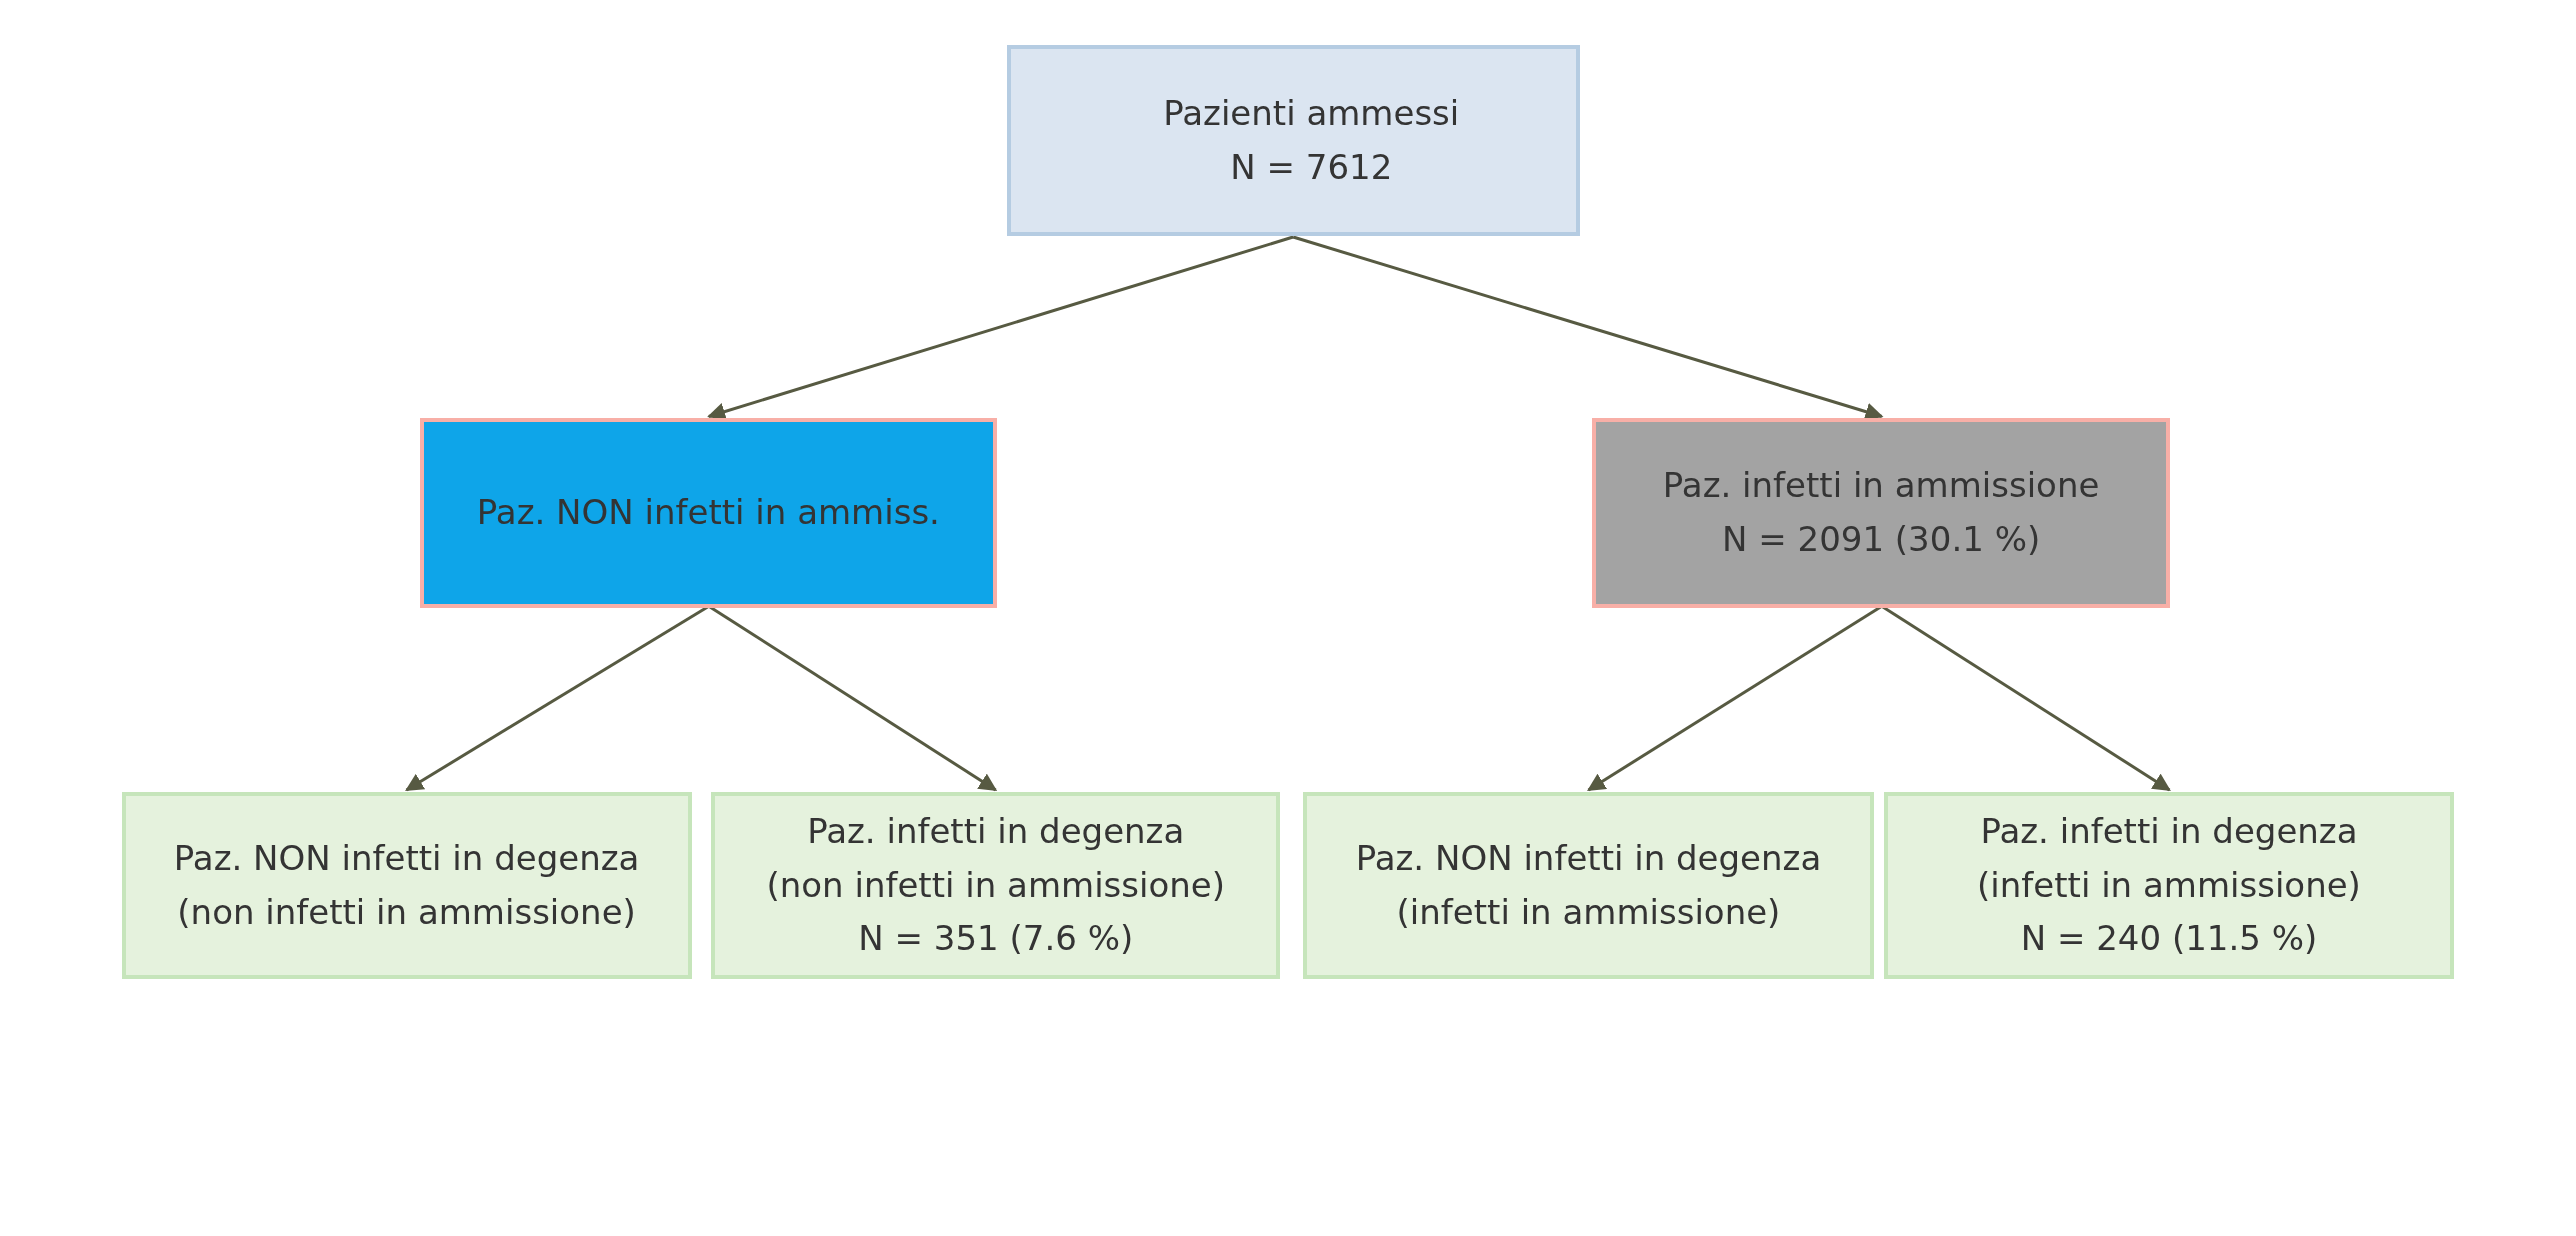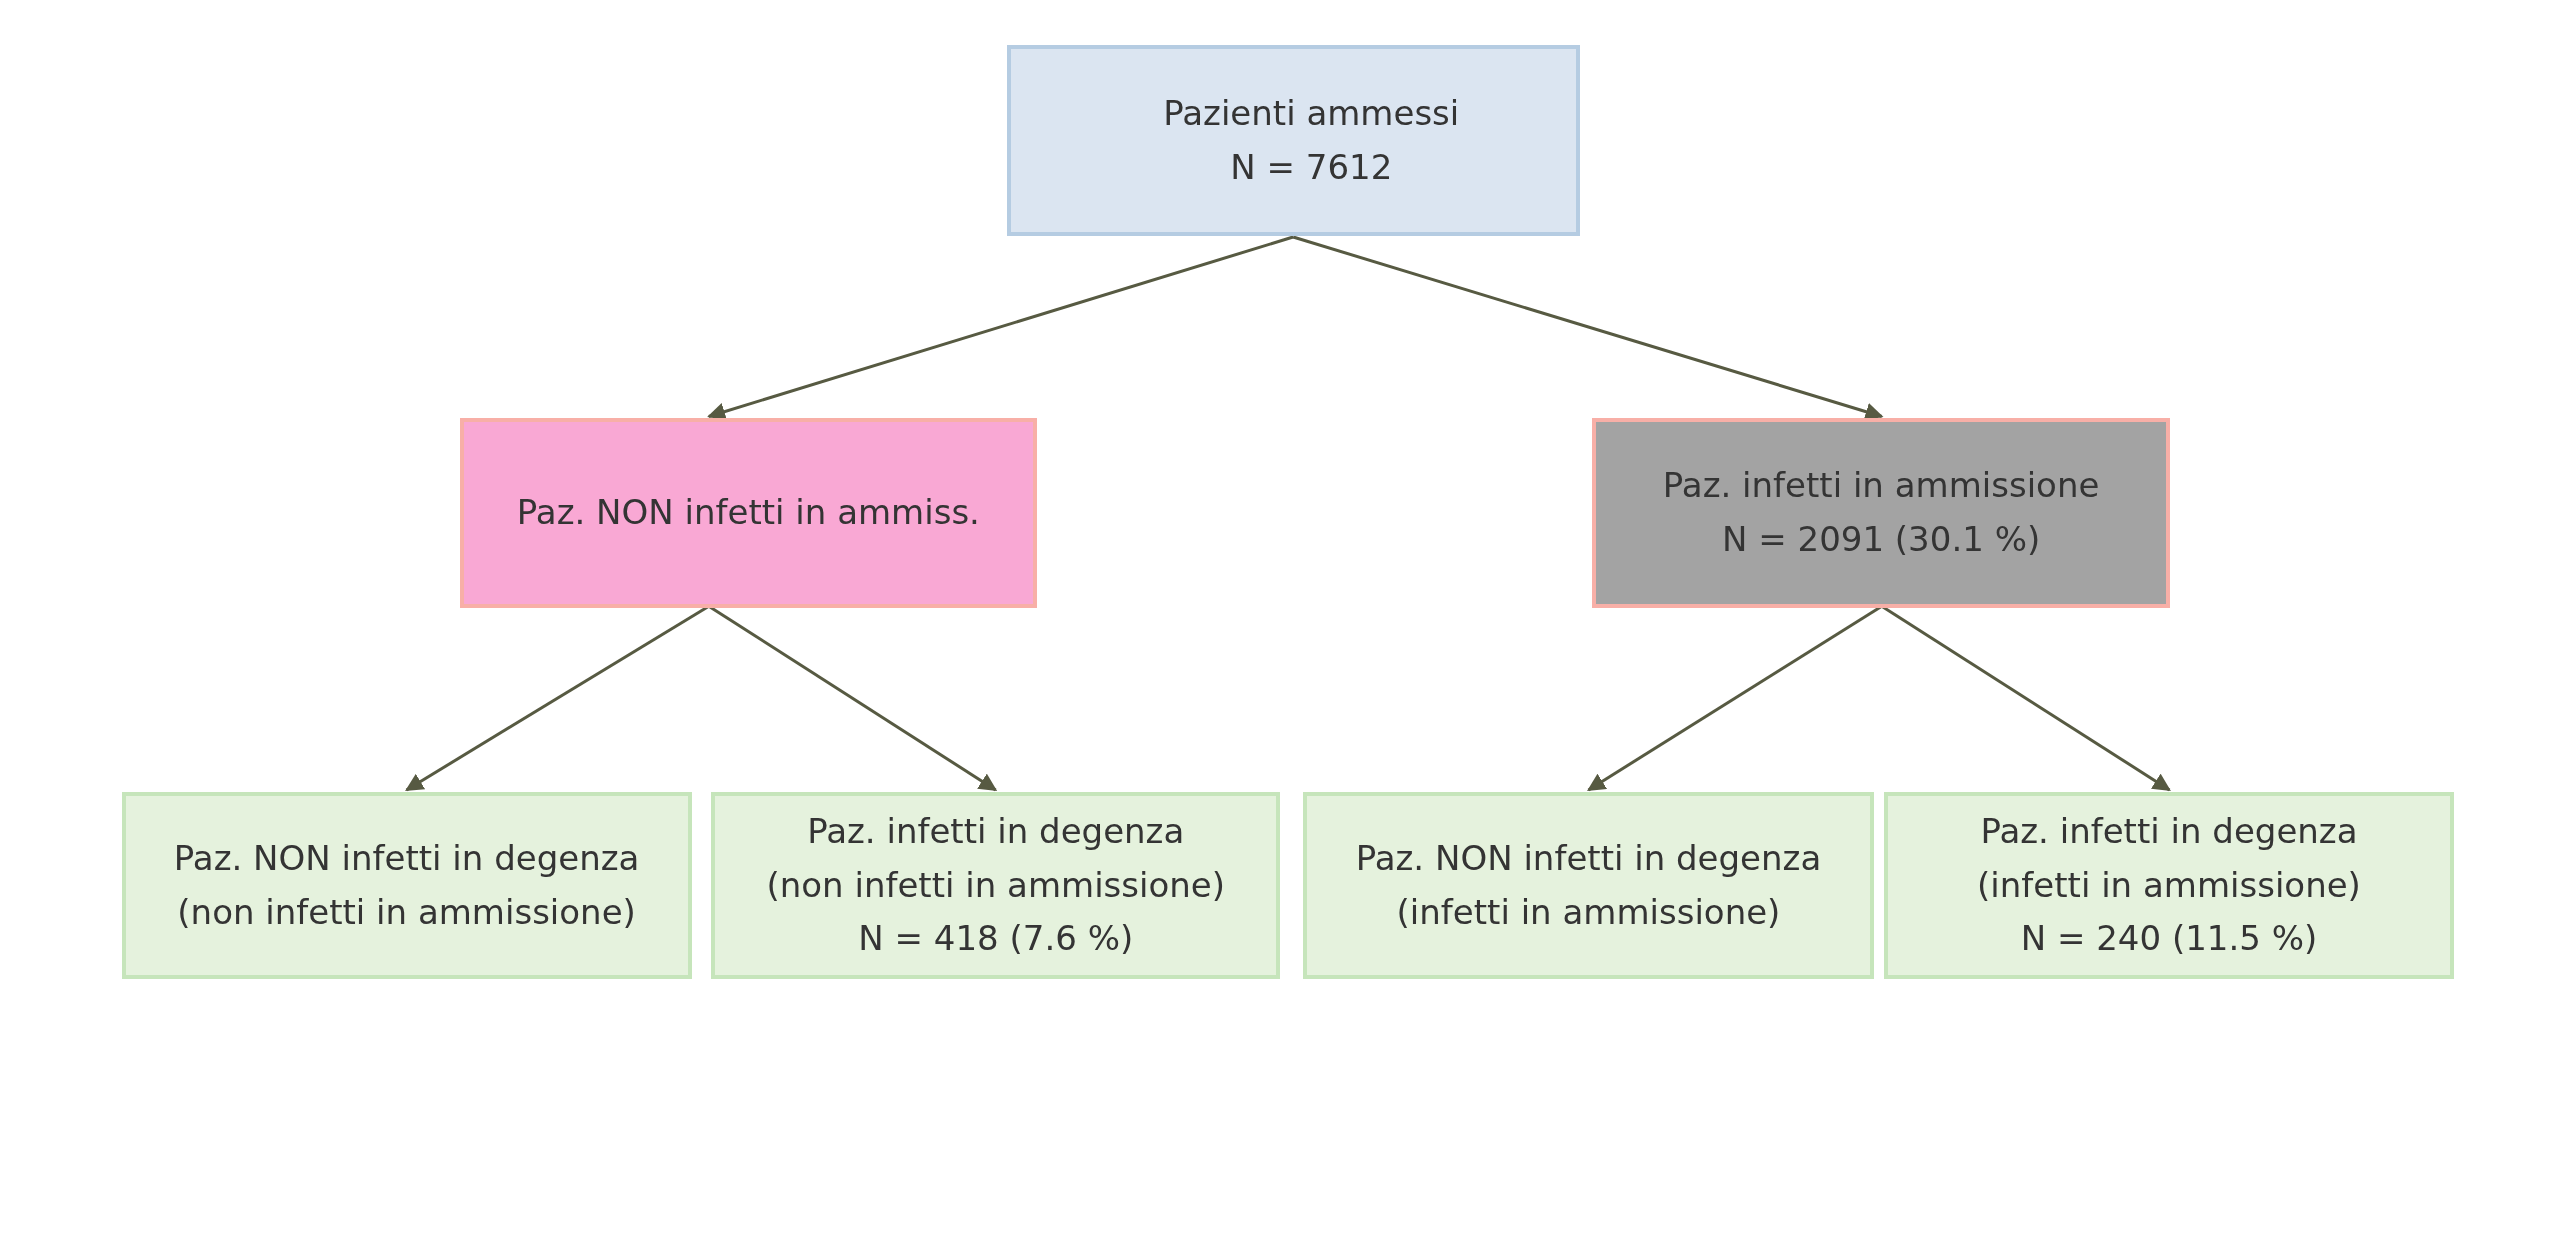--- a/index.html
+++ b/index.html
@@ -66,38 +66,38 @@
     <line class="edge" x1="1651" y1="1412" x2="2319" y2="1840" stroke-width="7" marker-end="url(#arrowhead)" stroke="#575a42"></line>
     <line class="edge" x1="4383" y1="1412" x2="3700" y2="1840" stroke-width="7" marker-end="url(#arrowhead)" stroke="#575a42"></line>
     <line class="edge" x1="4383" y1="1412" x2="5053" y2="1840" stroke-width="7" marker-end="url(#arrowhead)" stroke="#575a42"></line>
   </svg>
 
   <div class="node node-root" style="background-color: rgb(219, 229, 241); border-color: rgb(181, 204, 226); padding-left: 36px;">
     <span>Pazienti ammessi</span>
     <span>N = 7612</span>
   </div>
 
-  <div class="node node-left" style="background-color: #f9a8d4; border-color: rgb(248, 175, 167); margin-left: 40px;">
+  <div class="node node-left" style="background-color: #0ea5e9; border-color: rgb(248, 175, 167);">
     <span>Paz. NON infetti in ammiss.</span>
   </div>
 
   <div class="node node-right" style="background-color: #a3a3a3; border-color: rgb(248, 175, 167);">
     <span>Paz. infetti in ammissione</span>
     <span>N = 2091 (30.1 %)</span>
   </div>
 
   <div class="node node-ll" style="background-color: rgb(229, 242, 221); border-color: rgb(198, 229, 187);">
     <span>Paz. NON infetti in degenza</span>
     <span>(non infetti in ammissione)</span>
   </div>
 
   <div class="node node-lr" style="background-color: rgb(229, 242, 221); border-color: rgb(198, 229, 187);">
     <span>Paz. infetti in degenza</span>
     <span>(non infetti in ammissione)</span>
-    <span>N = 418 (7.6 %)</span>
+    <span>N = 351 (7.6 %)</span>
   </div>
 
   <div class="node node-rl" style="background-color: rgb(229, 242, 221); border-color: rgb(198, 229, 187);">
     <span>Paz. NON infetti in degenza</span>
     <span>(infetti in ammissione)</span>
   </div>
 
   <div class="node node-rr" style="background-color: rgb(229, 242, 221); border-color: rgb(198, 229, 187);">
     <span>Paz. infetti in degenza</span>
     <span>(infetti in ammissione)</span>

